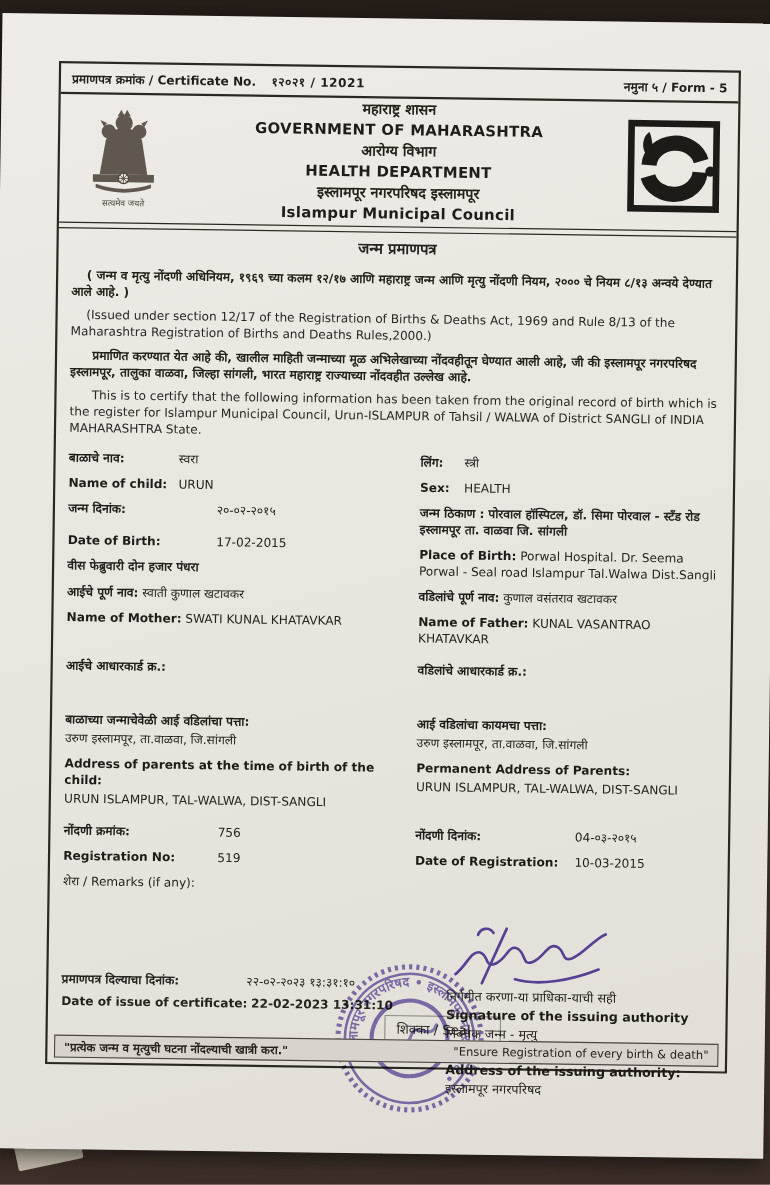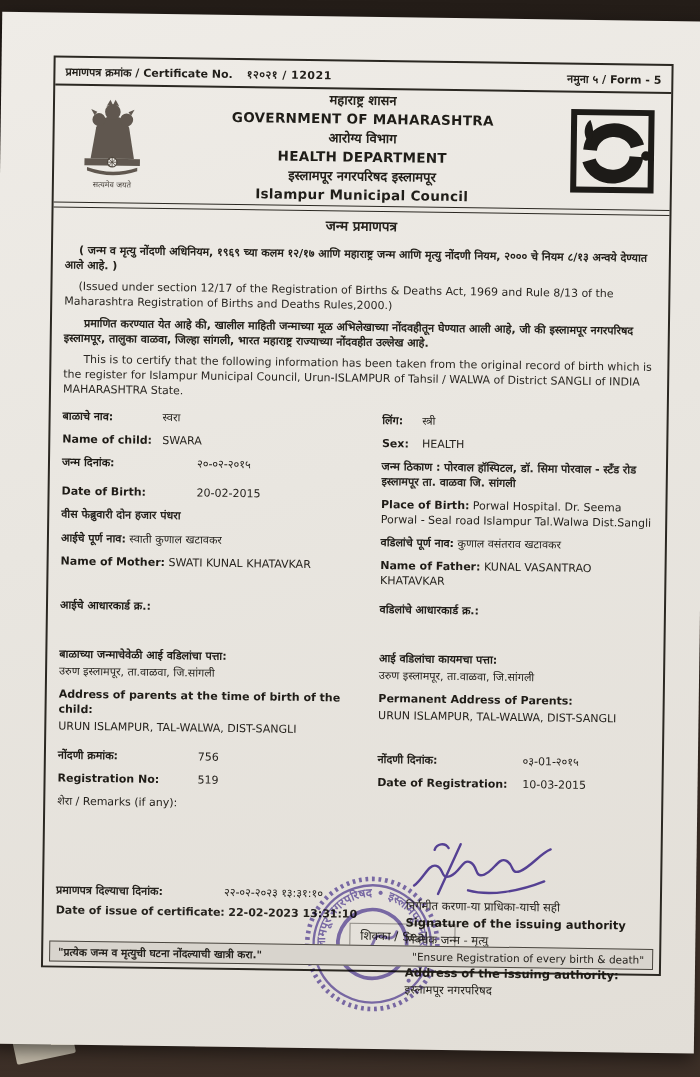--- a/index.html
+++ b/index.html
@@ -123,33 +123,33 @@
       <p class="p en">(Issued under section 12/17 of the Registration of Births &amp; Deaths Act, 1969 and Rule 8/13 of the Maharashtra Registration of Births and Deaths Rules,2000.)</p>
       <p class="p mr ind">प्रमाणित करण्यात येत आहे की, खालील माहिती जन्माच्या मूळ अभिलेखाच्या नोंदवहीतून घेण्यात आली आहे, जी की इस्लामपूर नगरपरिषद इस्लामपूर, तालुका वाळवा, जिल्हा सांगली, भारत महाराष्ट्र राज्याच्या नोंदवहीत उल्लेख आहे.</p>
       <p class="p en ind">This is to certify that the following information has been taken from the original record of birth which is the register for Islampur Municipal Council, Urun-ISLAMPUR of Tahsil / WALWA of District SANGLI of INDIA MAHARASHTRA State.</p>
     </div>
 
     <div class="fields">
 
       <div class="frow">
         <div class="fcol-l">
           <div class="fl"><b class="lbl w100">बाळाचे नाव:</b><span>स्वरा</span></div>
-          <div class="fl"><b class="lbl w100">Name of child:</b><span>SWARA</span></div>
+          <div class="fl"><b class="lbl w100">Name of child:</b><span>URUN</span></div>
         </div>
         <div class="fcol-r">
           <div class="fl"><b class="lbl w40">लिंग:</b><span>स्त्री</span></div>
           <div class="fl"><b class="lbl w40">Sex:</b><span>HEALTH</span></div>
         </div>
       </div>
 
       <div class="frow">
         <div class="fcol-l">
           <div class="fl"><b class="lbl w135">जन्म दिनांक:</b><span>२०-०२-२०१५</span></div>
           <div class="gap-s"></div>
-          <div class="fl"><b class="lbl w135">Date of Birth:</b><span>20-02-2015</span></div>
+          <div class="fl"><b class="lbl w135">Date of Birth:</b><span>17-02-2015</span></div>
           <div class="fl mr-t">वीस फेब्रुवारी दोन हजार पंधरा</div>
         </div>
         <div class="fcol-r">
           <div class="fl"><b>जन्म ठिकाण :</b> <span class="mr-t">पोरवाल हॉस्पिटल, डॉ. सिमा पोरवाल - स्टँड रोड इस्लामपूर ता. वाळवा जि. सांगली</span></div>
           <div class="fl"><b>Place of Birth:</b> <span>Porwal Hospital. Dr. Seema Porwal - Seal road Islampur Tal.Walwa Dist.Sangli</span></div>
         </div>
       </div>
 
       <div class="frow">
         <div class="fcol-l">
@@ -188,21 +188,21 @@
         </div>
       </div>
 
       <div class="gap-s"></div>
       <div class="frow">
         <div class="fcol-l">
           <div class="fl"><b class="lbl w140">नोंदणी क्रमांक:</b><span>756</span></div>
           <div class="fl"><b class="lbl w140">Registration No:</b><span>519</span></div>
         </div>
         <div class="fcol-r">
-          <div class="fl"><b class="lbl w145">नोंदणी दिनांक:</b><span>०३-01-२०१५</span></div>
+          <div class="fl"><b class="lbl w145">नोंदणी दिनांक:</b><span>04-०३-२०१५</span></div>
           <div class="fl"><b class="lbl w145">Date of Registration:</b><span>10-03-2015</span></div>
         </div>
       </div>
 
       <div class="fl">शेरा / Remarks (if any):</div>
     </div>
 
     <div class="issue">
       <div class="issue-dates">
         <div><b class="lbl" style="min-width:168px;">प्रमाणपत्र दिल्याचा दिनांक:</b><span>२२-०२-२०२३ १३:३१:१०</span></div>

